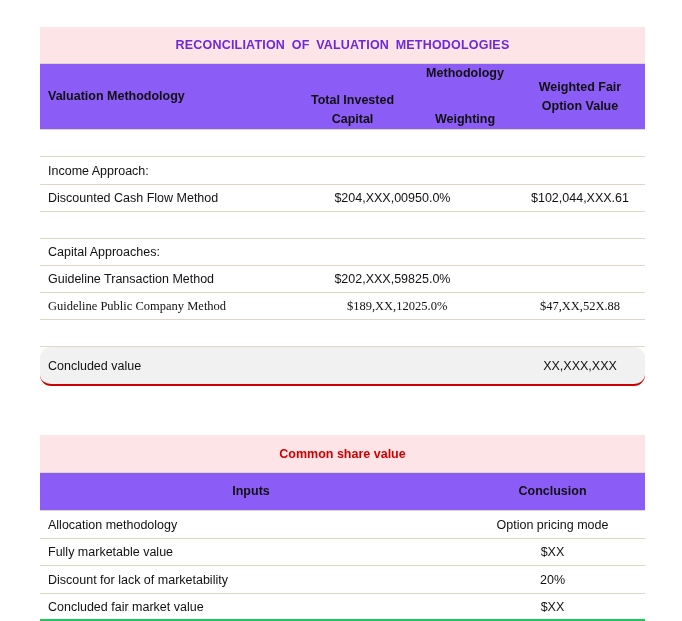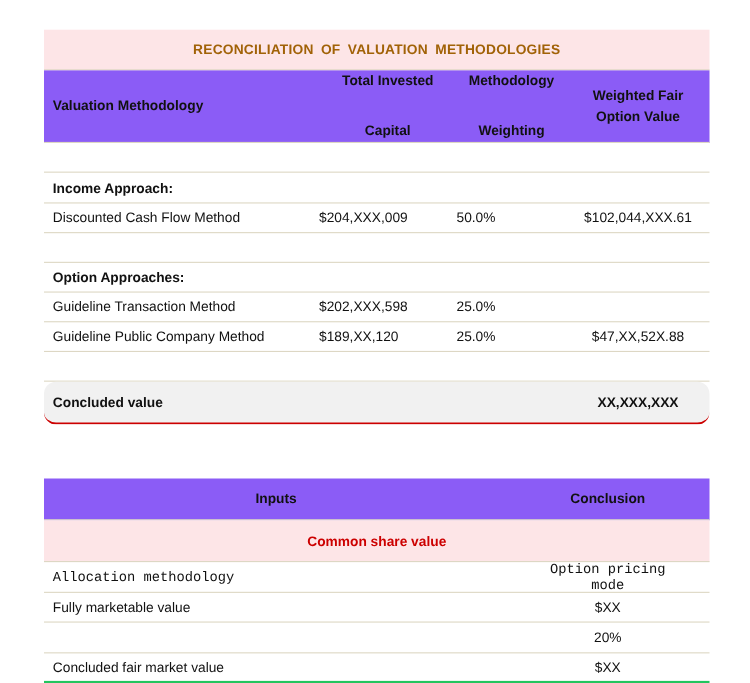--- a/index.html
+++ b/index.html
@@ -1,29 +1,29 @@
 <!DOCTYPE html>
 <html><head>
 <meta charset="utf-8">
 <style>
   html, body { margin: 0; padding: 0; background: #ffffff; }
   body { width: 682px; height: 621px; position: relative; font-family: "Liberation Sans", sans-serif; color: #111; overflow: hidden; }
   .tbl { position: absolute; left: 40px; width: 605px; }
   .row { position: relative; border-bottom: 1px solid #ddd7c4; box-sizing: border-box; }
   .title-band { background: #fde5e7; text-align: center; font-weight: bold; font-size: 12.5px; display: flex; align-items: center; justify-content: center; }
-  .t1-title { color: #a16207; letter-spacing: 0.2px; word-spacing: 3px; }
+  .t1-title { color: #6d28d9; letter-spacing: 0.2px; word-spacing: 3px; }
   .t2-title { color: #cc0000; }
   .hdr { background: #8b5cf6; font-weight: bold; font-size: 12px; padding-left: 23px; }
   .cell { position: absolute; top: 0; bottom: 0; display: flex; align-items: center; font-size: 12.5px; }
   .c-name { left: 8px; }
-  .c-tic { left: 250px; width: 125px; justify-content: space-between; text-align: center; }
+  .c-tic { left: 250px; width: 125px; justify-content: flex-end; text-align: center; }
   .c-wt { left: 375px; width: 100px; justify-content: space-between; text-align: center; }
   .c-fmv { left: 475px; width: 130px; justify-content: center; text-align: right; }
   .hdr .cell { line-height: 19px; }
-  .bold { font-weight: bold; }
+  .bold { font-weight: normal; }
   .concl { background: #f1f1f1; border-bottom: 2px solid #cc0000; border-radius: 11px; }
   .c2-in { left: 0; width: 422px; justify-content: center; }
   .c2-name { left: 8px; }
   .c2-concl { left: 450px; width: 125px; justify-content: center; text-align: center; }
   .last { border-bottom: 2px solid #22c55e; }
 </style>
 </head>
 <body>
 
 <div class="tbl" style="top:27px;">
@@ -52,57 +52,58 @@
   </div>
   <div class="row" style="height:27px;">
     <div class="cell c-name">Discounted Cash Flow Method</div>
     <div class="cell c-tic">$204,XXX,009</div>
     <div class="cell c-wt">50.0%</div>
     <div class="cell c-fmv">$102,044,XXX.61</div>
   </div>
   <div class="row" style="height:27px;"></div>
 
   <div class="row" style="height:27px;">
-    <div class="cell c-name bold">Option Approaches:</div>
+    <div class="cell c-name bold">Capital Approaches:</div>
   </div>
   <div class="row" style="height:27px;">
     <div class="cell c-name">Guideline Transaction Method</div>
     <div class="cell c-tic">$202,XXX,598</div>
     <div class="cell c-wt">25.0%</div>
   </div>
-  <div class="row" style="height:27px;">
+  <div class="row" style="height:27px;font-family:Liberation Serif, serif;">
     <div class="cell c-name">Guideline Public Company Method</div>
     <div class="cell c-tic">$189,XX,120</div>
     <div class="cell c-wt">25.0%</div>
     <div class="cell c-fmv">$47,XX,52X.88</div>
   </div>
   <div class="row" style="height:27px;"></div>
 
   <div class="row concl" style="height:39px;">
     <div class="cell c-name bold">Concluded value</div>
     <div class="cell c-fmv bold">XX,XXX,XXX</div>
   </div>
 </div>
 
 <div class="tbl" style="top:435px;">
+  <div class="row title-band" style="height:38px;">
+    <span class="t2-title">Common share value</span>
+  </div>
   <div class="row hdr" style="height:38px;">
     <div class="cell c2-in">Inputs</div>
     <div class="cell c2-concl">Conclusion</div>
   </div>
-  <div class="row title-band" style="height:38px;">
-    <span class="t2-title">Common share value</span>
-  </div>
-  <div class="row" style="height:28px;font-family:Liberation Mono, monospace;">
+  <div class="row" style="height:28px;">
     <div class="cell c2-name">Allocation methodology</div>
     <div class="cell c2-concl">Option pricing mode</div>
   </div>
   <div class="row" style="height:27px;">
     <div class="cell c2-name">Fully marketable value</div>
     <div class="cell c2-concl">$XX</div>
   </div>
   <div class="row" style="height:28px;">
+    <div class="cell c2-name">Discount for lack of marketability</div>
     <div class="cell c2-concl">20%</div>
   </div>
   <div class="row last" style="height:27px;">
     <div class="cell c2-name">Concluded fair market value</div>
     <div class="cell c2-concl">$XX</div>
   </div>
 </div>
 
 </body></html>

